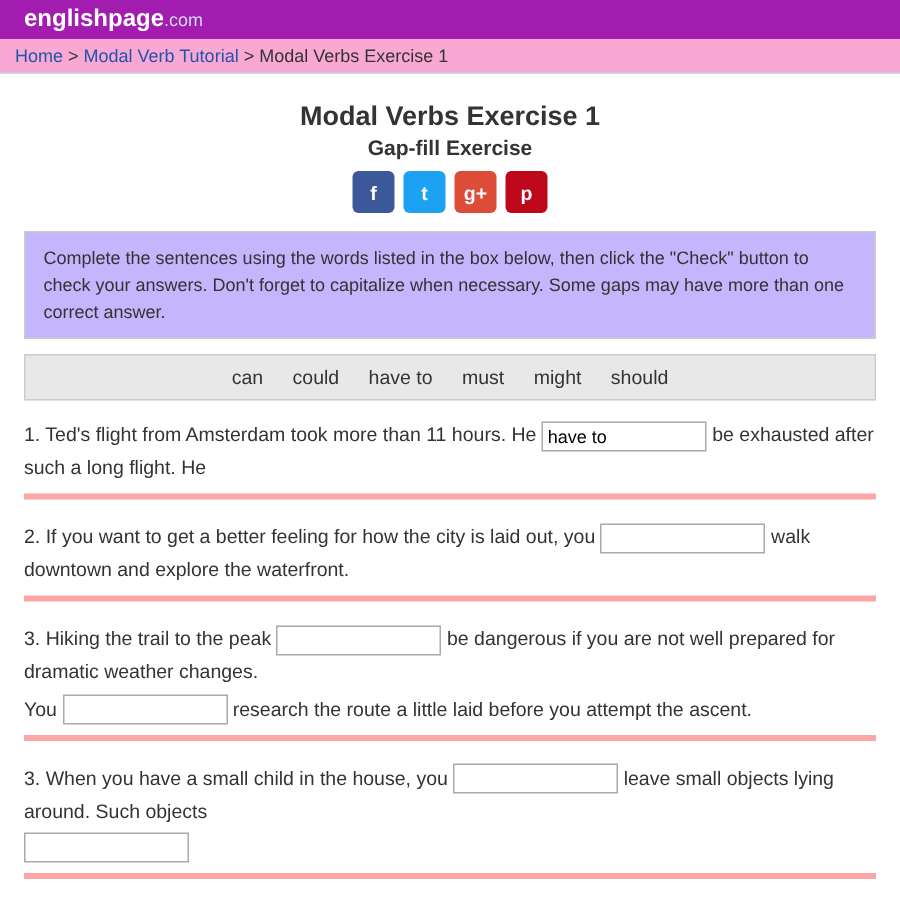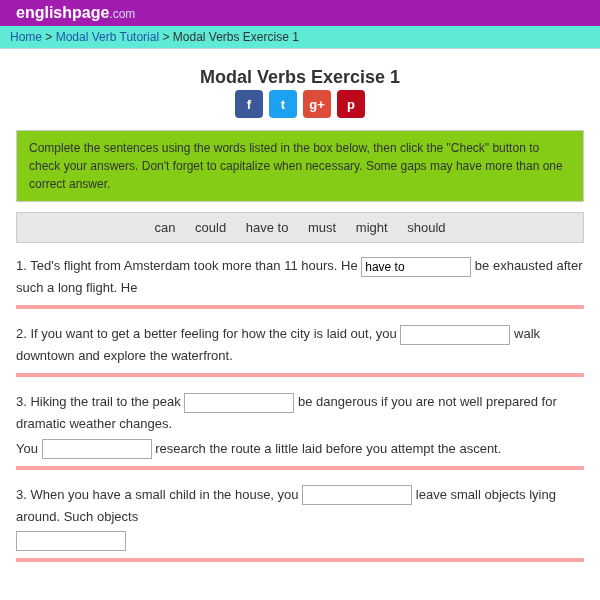--- a/index.html
+++ b/index.html
@@ -18,21 +18,21 @@
     #header-bar span.site-name {
       font-weight: bold;
       font-size: 16px;
       color: #fff;
     }
     #header-bar span.dot-com {
       font-size: 12px;
       color: #cde;
     }
     #breadcrumb {
-      background: #5eead4;
+      background: #f9a8d4;
       padding: 4px 10px;
       font-size: 12px;
       border-bottom: 1px solid #c0cfe0;
     }
     #breadcrumb a {
       color: #2255aa;
       text-decoration: none;
     }
     #main {
       padding: 10px 16px;
@@ -67,21 +67,21 @@
       font-weight: bold;
       font-size: 13px;
       cursor: pointer;
     }
     .btn-fb { background: #3b5998; }
     .btn-tw { background: #1da1f2; }
     .btn-gp { background: #dd4b39; }
     .btn-pi { background: #bd081c; }
     .instruction-box {
       border: 1px solid #ccc;
-      background: #84cc16;
+      background: #c4b5fd;
       padding: 8px 12px;
       font-size: 12px;
       margin-bottom: 10px;
       line-height: 1.5;
     }
     .word-bank {
       background: #e8e8e8;
       padding: 7px 21px;
       text-align: center;
       font-size: 13px;
@@ -125,20 +125,21 @@
 <div id="breadcrumb">
   <a href="#">Home</a>
   &gt;
   <a href="#">Modal Verb Tutorial</a>
   &gt;
   <span>Modal Verbs Exercise 1</span>
 </div>
 
 <div id="main">
   <div class="page-title">Modal Verbs Exercise 1</div>
+  <div class="page-subtitle">Gap-fill Exercise</div>
 
   <div class="social-buttons">
     <div class="social-btn btn-fb">f</div>
     <div class="social-btn btn-tw">t</div>
     <div class="social-btn btn-gp">g+</div>
     <div class="social-btn btn-pi">p</div>
   </div>
 
   <div class="instruction-box">
     <span>Complete the sentences using the words listed in the box below, then click the "Check" button to check your answers. Don't forget to capitalize when necessary. Some gaps may have more than one correct answer.</span>

